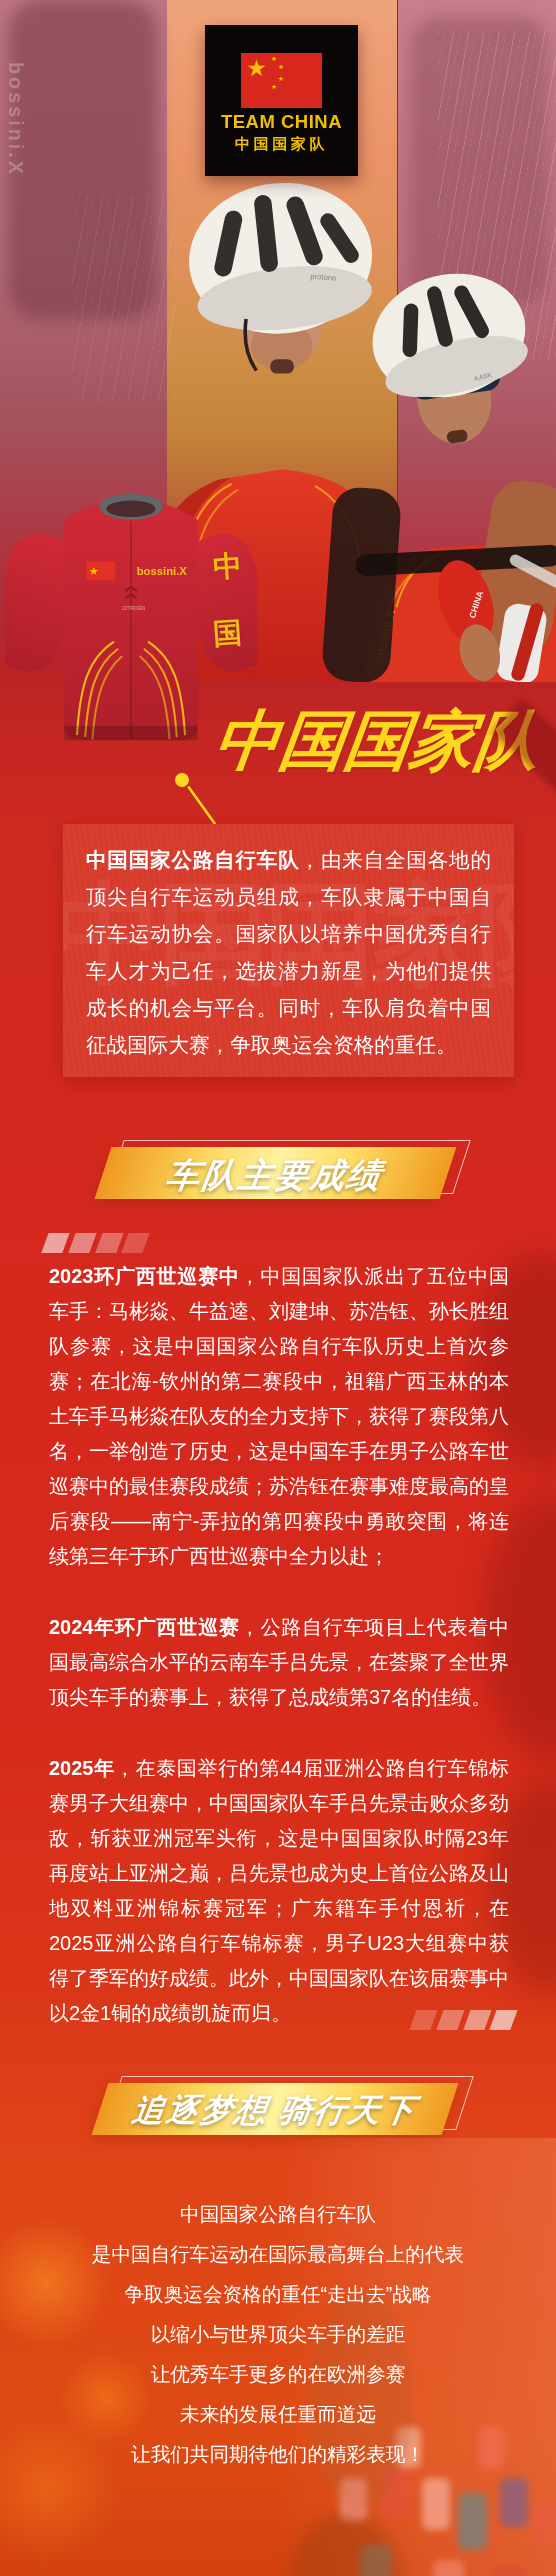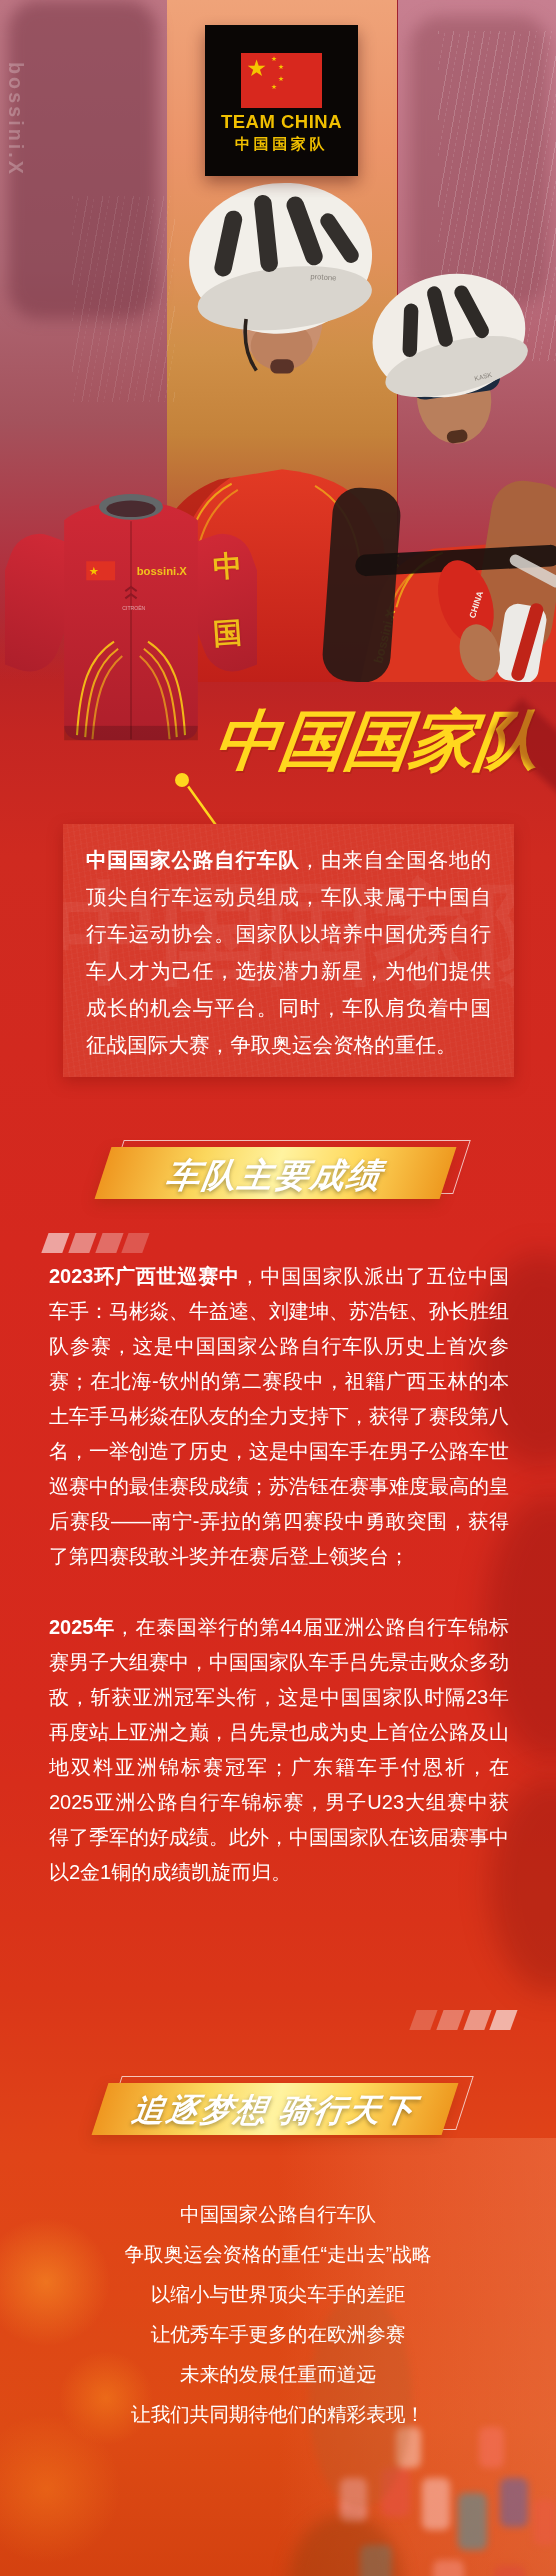--- a/index.html
+++ b/index.html
@@ -211,21 +211,24 @@
     <div class="strip" style="opacity:.32;"></div>
     <div class="strip" style="opacity:.22;"></div>
   </div>
 
   <div class="edge-ghost" style="left:474px;top:1252px;width:134px;height:216px;"></div>
   <div class="edge-ghost" style="left:484px;top:1494px;width:134px;height:268px;"></div>
   <div class="edge-ghost" style="left:489px;top:1777px;width:124px;height:216px;"></div>
 
   <div class="results">
     <p>
-      <span class="lead">2023环广西世巡赛中</span><span>，中国国家队派出了五位中国车手：马彬焱、牛益逵、刘建坤、苏浩钰、孙长胜组队参赛，这是中国国家公路自行车队历史上首次参赛；在北海-钦州的第二赛段中，祖籍广西玉林的本土车手马彬焱在队友的全力支持下，获得了赛段第八名，一举创造了历史，这是中国车手在男子公路车世巡赛中的最佳赛段成绩；苏浩钰在赛事难度最高的皇后赛段——南宁-弄拉的第四赛段中勇敢突围，获得了第四赛段敢斗奖并在赛后登上领奖台；</span>
+      <span class="lead">2023环广西世巡赛中</span><span>，中国国家队派出了五位中国车手：马彬焱、牛益逵、刘建坤、苏浩钰、孙长胜组队参赛，这是中国国家公路自行车队历史上首次参赛；在北海-钦州的第二赛段中，祖籍广西玉林的本土车手马彬焱在队友的全力支持下，获得了赛段第八名，一举创造了历史，这是中国车手在男子公路车世巡赛中的最佳赛段成绩；苏浩钰在赛事难度最高的皇后赛段——南宁-弄拉的第四赛段中勇敢突围，将连续第三年于环广西世巡赛中全力以赴；</span>
+    </p>
+    <p>
+      <span class="lead">2024年环广西世巡赛</span><span>，公路自行车项目上代表着中国最高综合水平的云南车手吕先景，在荟聚了全世界顶尖车手的赛事上，获得了总成绩第37名的佳绩。</span>
     </p>
     <p>
       <span class="lead">2025年</span><span>，在泰国举行的第44届亚洲公路自行车锦标赛男子大组赛中，中国国家队车手吕先景击败众多劲敌，斩获亚洲冠军头衔，这是中国国家队时隔23年再度站上亚洲之巅，吕先景也成为史上首位公路及山地双料亚洲锦标赛冠军；广东籍车手付恩祈，在2025亚洲公路自行车锦标赛，男子U23大组赛中获得了季军的好成绩。此外，中国国家队在该届赛事中以2金1铜的成绩凯旋而归。</span>
     </p>
   </div>
 
   <div class="strips" style="left:413px;top:2010px;">
     <div class="strip" style="opacity:.22;"></div>
     <div class="strip" style="opacity:.34;"></div>
     <div class="strip" style="opacity:.48;"></div>
@@ -254,20 +257,21 @@
       <div class="rider-blob" style="left:216px;top:428px;width:31px;height:62px;background:rgba(220,70,60,.5);"></div>
       <div class="rider-blob" style="left:118px;top:289px;width:25px;height:41px;background:rgba(255,230,225,.45);"></div>
       <div class="rider-blob" style="left:201px;top:289px;width:25px;height:41px;background:rgba(250,120,110,.45);"></div>
       <div class="rider-blob" style="left:31px;top:155px;width:103px;height:216px;background:rgba(180,90,40,.28);border-radius:50%;"></div>
     </div>
   </div>
   <div class="foliage" style="left:289px;top:2514px;width:113px;height:134px;background:rgba(150,60,10,.45);"></div>
 
   <div class="closing">
     <div>中国国家公路自行车队</div>
+    <div>是中国自行车运动在国际最高舞台上的代表</div>
     <div>争取奥运会资格的重任“走出去”战略</div>
     <div>以缩小与世界顶尖车手的差距</div>
     <div>让优秀车手更多的在欧洲参赛</div>
     <div>未来的发展任重而道远</div>
     <div>让我们共同期待他们的精彩表现！</div>
   </div>
 
 </div>
 
 

